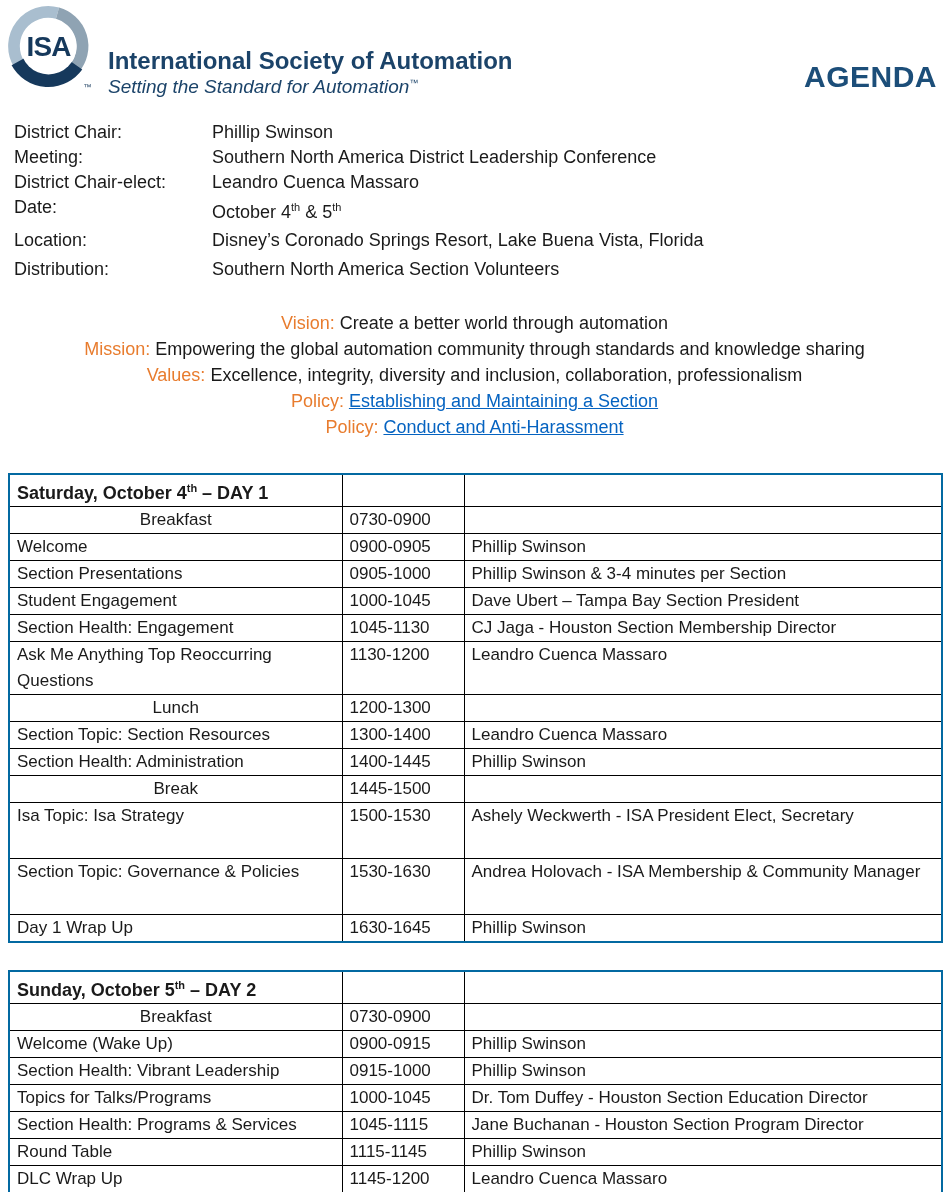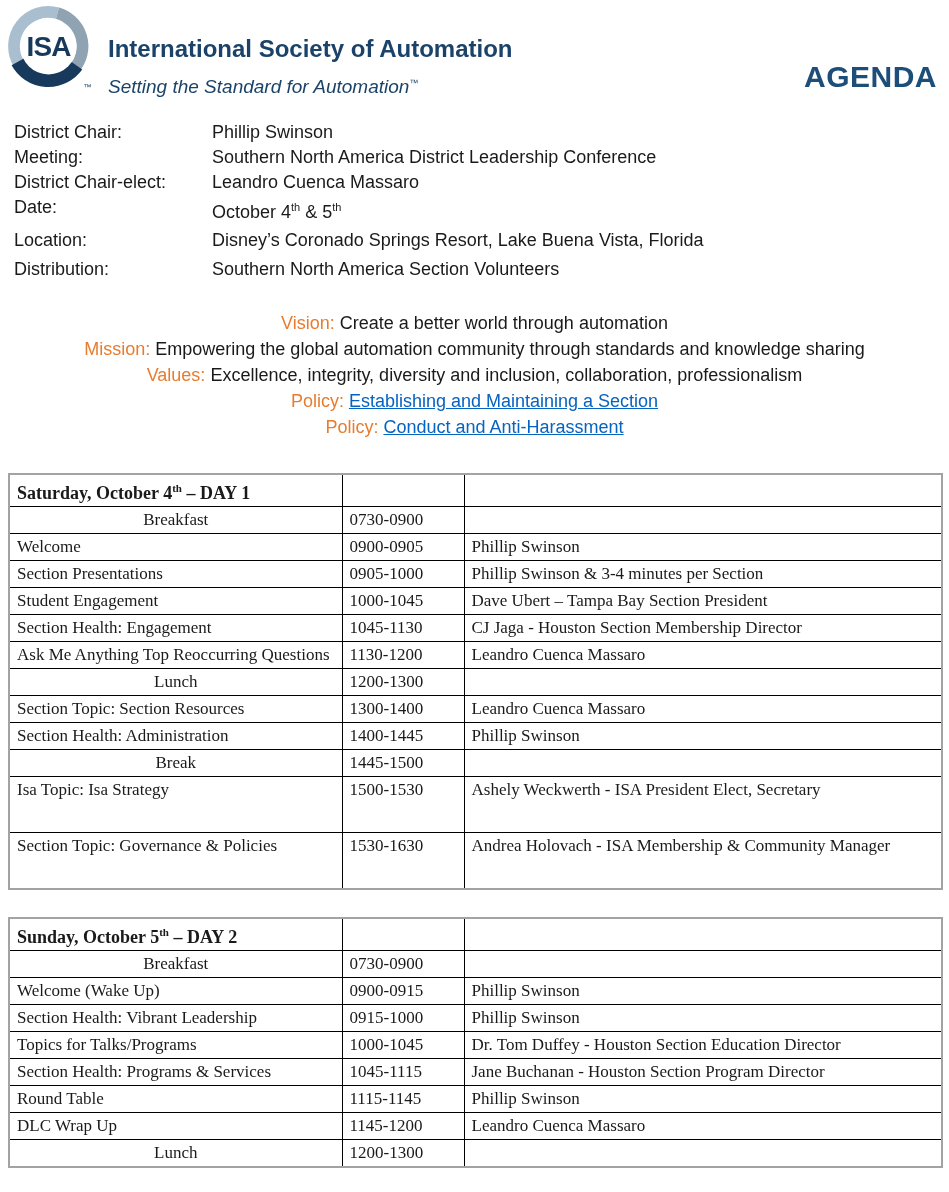--- a/index.html
+++ b/index.html
@@ -11,21 +11,21 @@
     -webkit-font-smoothing: antialiased;
   }
   .page { padding: 4px 8px 6px 8px; position: relative; }
 
   
   .header { position: relative; height: 102px; }
   .brand { display: flex; align-items: flex-end; }
   .logo-svg { width: 90px; height: 94px; flex: 0 0 auto; }
   .title-block { margin-left: 10px; padding-top: 24px; }
   .org-name { font-size: 24px; font-weight: bold; color: #1B4369; letter-spacing: 0; }
-  .tagline { font-size: 19px; font-style: italic; color: #1B4369; margin-top: 13px; }
+  .tagline { font-size: 19px; font-style: italic; color: #1B4369; margin-top: 1px; }
   .tagline sup { font-size: 9px; }
   .agenda-label {
     position: absolute; right: 4px; top: 56px;
     font-size: 30px; font-weight: bold; color: #1C4E79; letter-spacing: 0.5px;
   }
 
   
   .meta { margin-top: 14px; padding-left: 6px; font-size: 18px; }
   .meta-row { display: flex; line-height: 25px; }
   .meta-row:nth-child(5) { margin-top: 3px; }
@@ -38,23 +38,22 @@
   .statement { line-height: 26px; }
   .st-label { color: #E87C2E; }
   .policy-link { color: #0563C1; text-decoration: underline; cursor: pointer; }
 
   
   .tables { margin-top: 33px; }
   table.agenda-table {
     border-collapse: collapse;
     width: 933px;
     table-layout: fixed;
-    border: 2px solid #a3a3a3;
+    border: 2px solid #0369a1;
     font-size: 17px;
-    font-family: Liberation Serif, serif;
   }
   table.agenda-table + table.agenda-table { margin-top: 27px; }
   table.agenda-table td {
     border: 1px solid #000;
     padding: 0 7px;
     line-height: 26px;
     vertical-align: top;
     overflow: hidden;
   }
   .c-act  { width: 333px; }
@@ -186,20 +185,25 @@
           <tr class="tall">
             <td class="c-act">Isa Topic: Isa Strategy</td>
             <td class="c-time">1500-1530</td>
             <td class="c-who">Ashely Weckwerth - ISA President Elect, Secretary</td>
           </tr>
           <tr class="tall">
             <td class="c-act">Section Topic: Governance &amp; Policies</td>
             <td class="c-time">1530-1630</td>
             <td class="c-who">Andrea Holovach - ISA Membership &amp; Community Manager</td>
           </tr>
+          <tr>
+            <td class="c-act">Day 1 Wrap Up</td>
+            <td class="c-time">1630-1645</td>
+            <td class="c-who">Phillip Swinson</td>
+          </tr>
         </tbody>
       </table>
       <table class="agenda-table">
         <tbody>
           <tr>
             <td class="c-act day-title">Sunday, October 5<sup>th</sup> – DAY 2</td>
             <td class="c-time"></td>
             <td class="c-who"></td>
           </tr>
           <tr>

